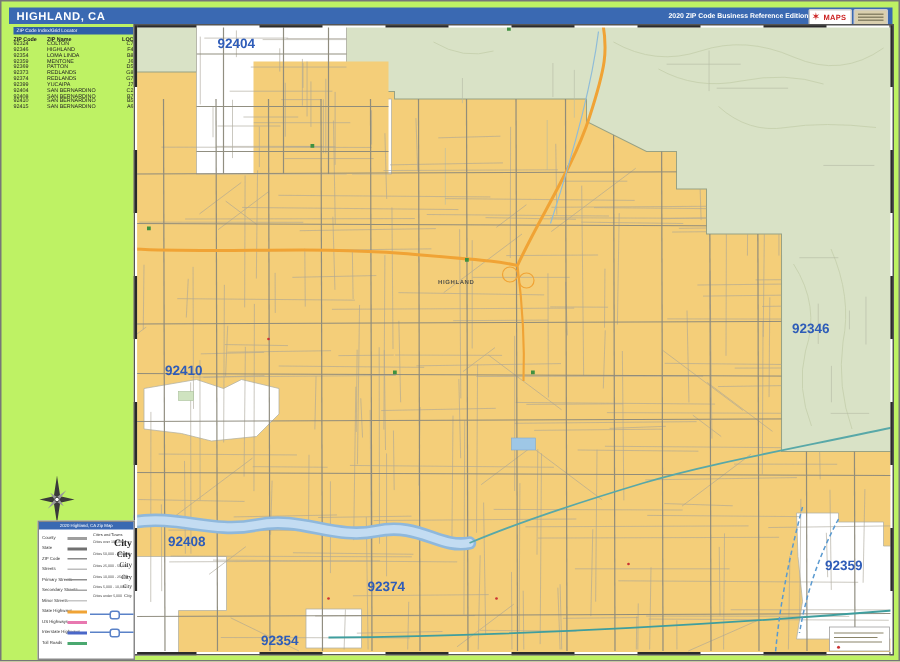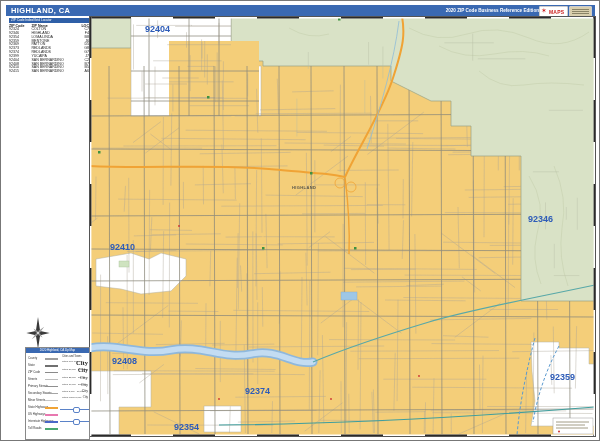--- a/index.html
+++ b/index.html
@@ -1,16 +1,16 @@
 <!DOCTYPE html>
 <html><head>
 <meta charset="utf-8">
 <style>
   html,body{margin:0;padding:0;background:#e8e8e8;}
-  #stage{position:relative;width:600px;height:441px;background:#ffffff;border:1px solid #777;
+  #stage{position:relative;width:600px;height:441px;background:#bef264;border:1px solid #777;
          font-family:"Liberation Sans",sans-serif;overflow:hidden;box-sizing:border-box;}
   
   #hdr{position:absolute;left:5px;top:4px;width:589px;height:11px;background:#3a69b2;}
   #hdr .title{position:absolute;left:5px;top:1px;color:#fff;font-size:7.5px;font-weight:bold;letter-spacing:.4px;}
   #hdr .edition{position:absolute;right:56px;top:3px;color:#fff;font-size:4.6px;font-weight:bold;}
   .logobox{position:absolute;top:1px;background:#fff;border-radius:1px;border:.5px solid #ccc;}
   #logo1{right:27px;width:27px;height:9px;}
   #logo1 .mapsword{position:absolute;left:9px;top:2px;color:#cc2222;font-size:5px;font-weight:bold;letter-spacing:.2px;}
   #logo1 .star{position:absolute;left:1px;top:0px;color:#cc2222;font-size:7px;}
   #logo2{right:3px;width:21px;height:9px;background:#d9cfae;}

